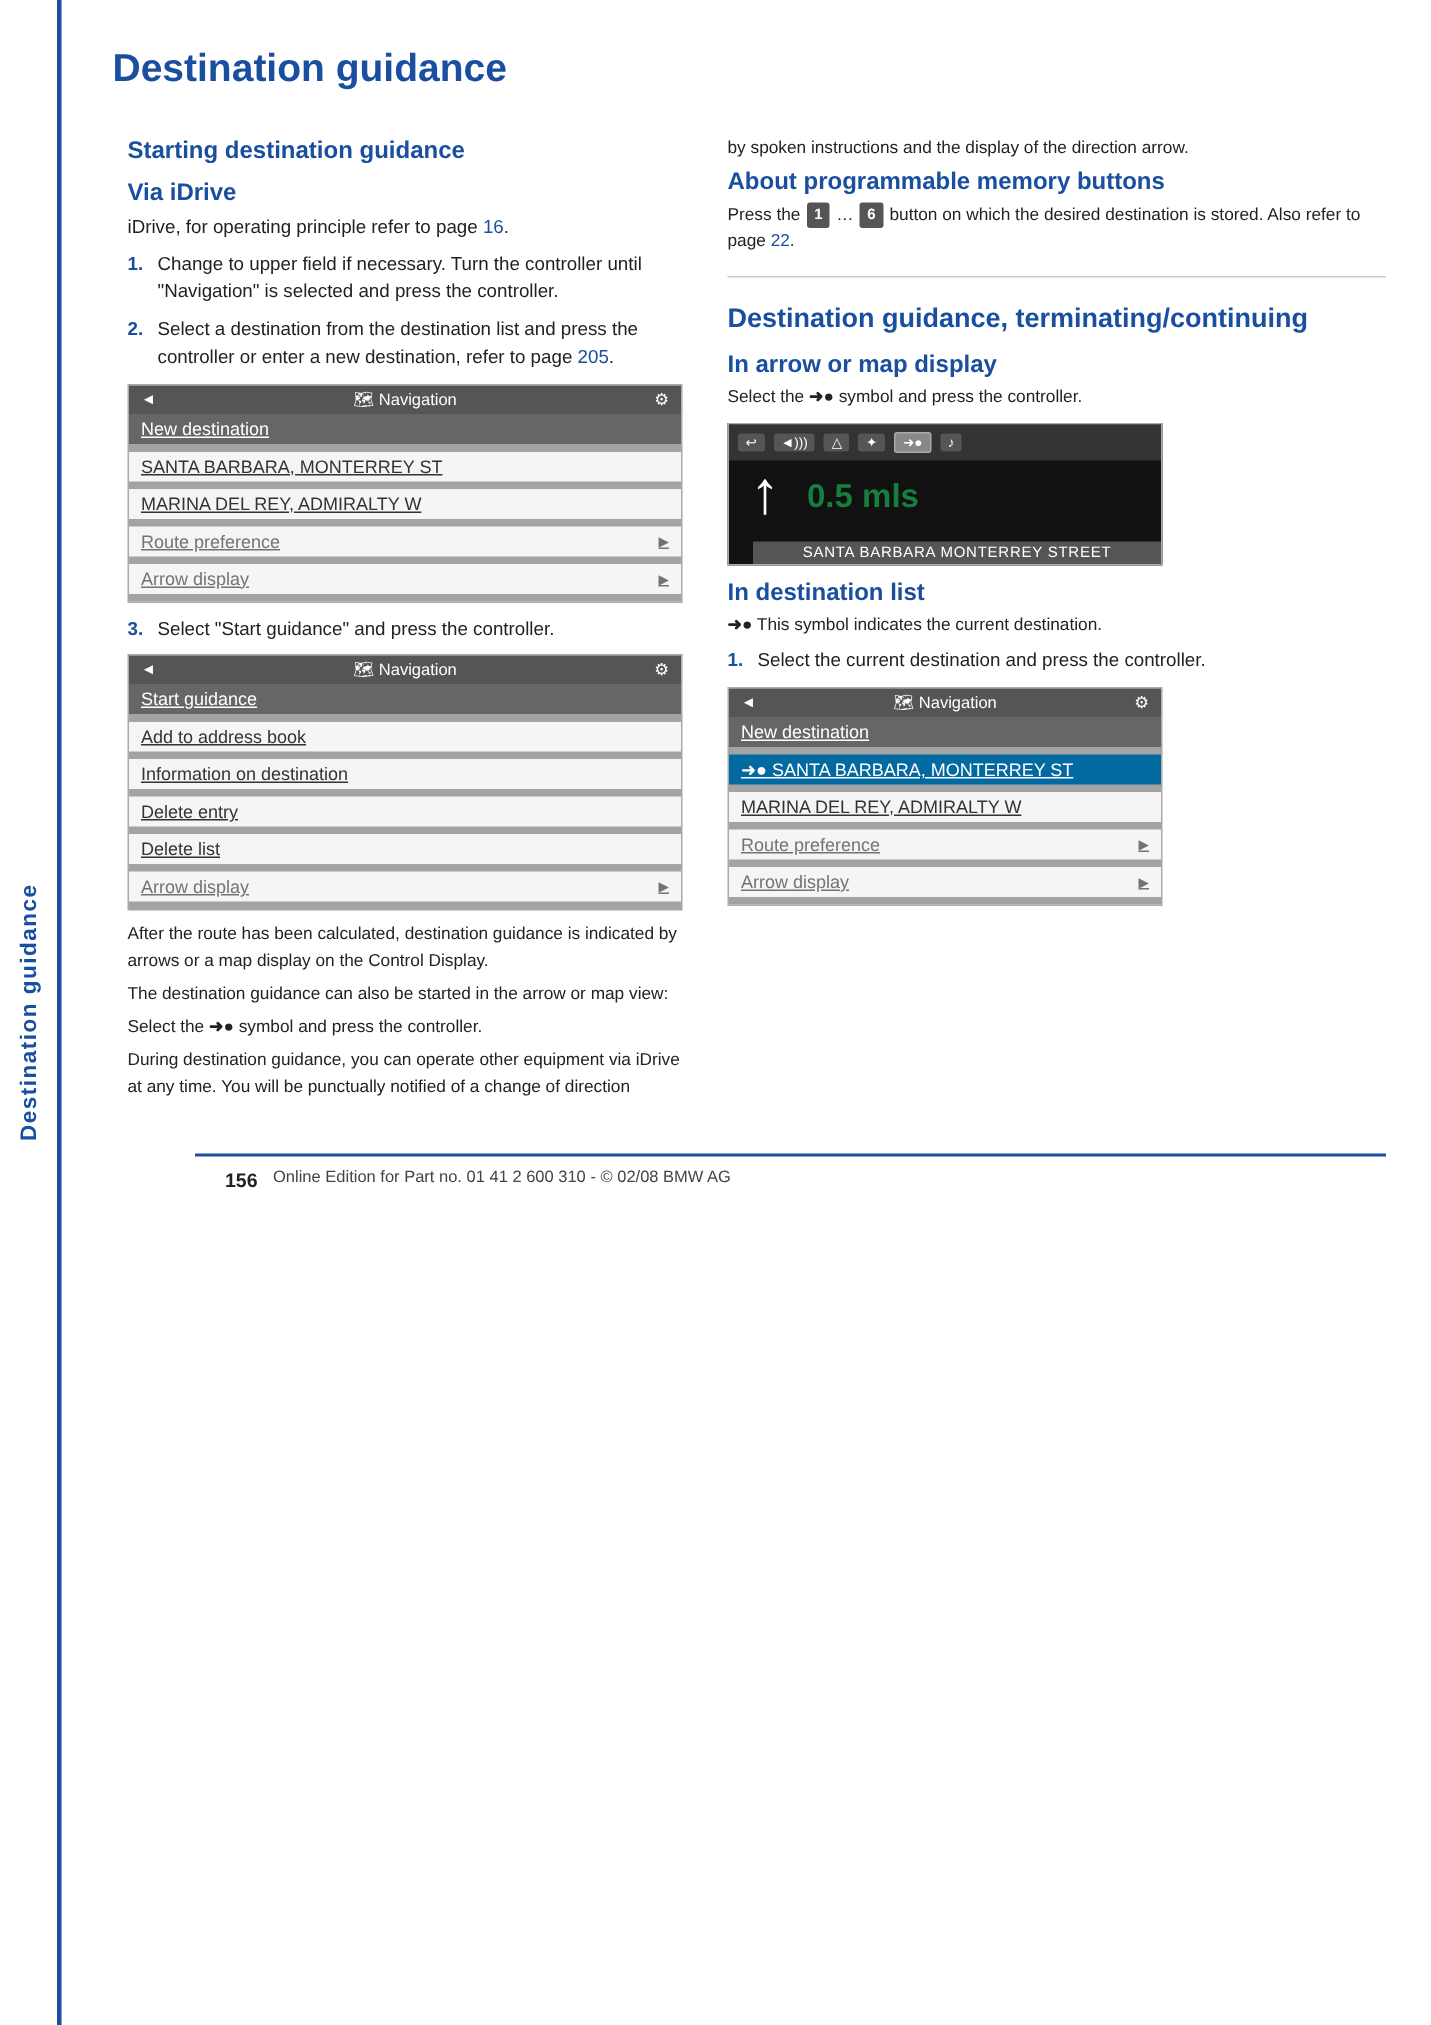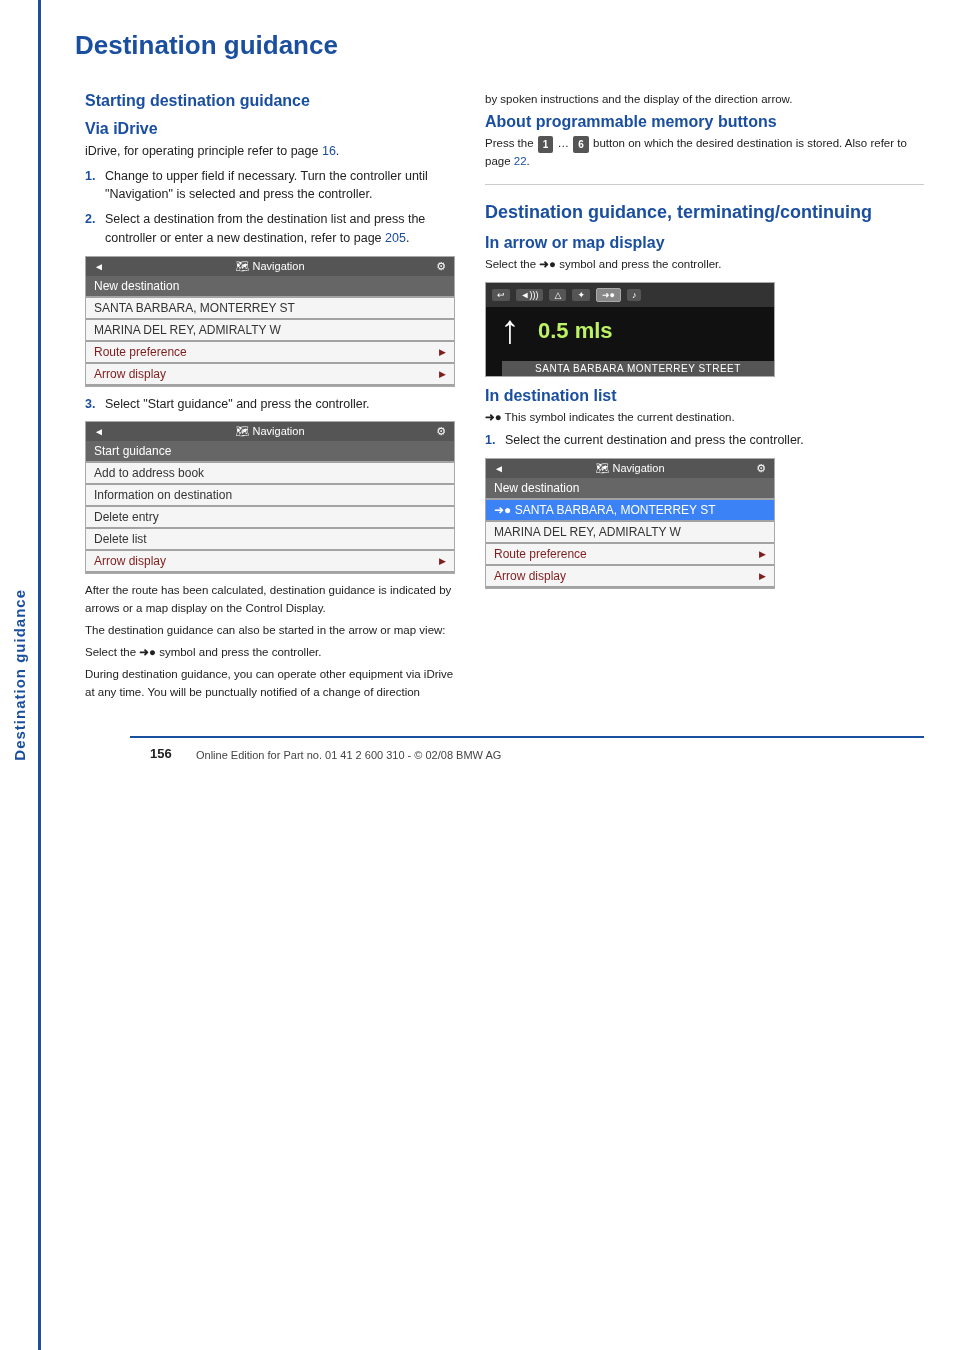--- a/index.html
+++ b/index.html
@@ -132,34 +132,35 @@
       align-items: center;
       justify-content: space-between;
     }
     .nav-menu-header .nav-arrows {
       display: flex;
       gap: 3px;
       font-size: 10px;
     }
     .nav-menu-item {
       padding: 3px 8px;
-      border-bottom: 2px solid #a3a3a3;
+      border-bottom: 5px solid #a3a3a3;
       color: #333;
       font-size: 12px;
+      text-decoration: underline;
     }
     .nav-menu-item.highlighted {
       background: #666;
       color: #fff;
     }
     .nav-menu-item.selected {
-      background: #3b82f6;
+      background: #0369a1;
       color: #fff;
     }
     .nav-menu-item.arrow-item {
-      color: #7f1d1d;
+      color: #737373;
       display: flex;
       justify-content: space-between;
       align-items: center;
     }
     .nav-menu-item.arrow-item::after {
       content: '▶';
       font-size: 9px;
     }
 
     
@@ -198,21 +199,21 @@
       gap: 18px;
     }
     .nav-screenshot .big-arrow {
       font-size: 40px;
       color: #fff;
       font-weight: bold;
       line-height: 1;
       margin-top: -4px;
     }
     .nav-screenshot .distance-text {
-      color: #bef264;
+      color: #15803d;
       font-size: 22px;
       font-weight: bold;
       line-height: 1;
     }
     .nav-screenshot .street-name {
       position: absolute;
       bottom: 0;
       left: 16px;
       right: 0;
       background: #555;
@@ -242,22 +243,22 @@
     }
 
     
     .footer {
       border-top: 2px solid #1a4fa0;
       margin-top: 30px;
       padding-top: 8px;
       margin-left: 55px;
       padding-left: 20px;
       display: flex;
-      align-items: flex-end;
-      gap: 14px;
+      align-items: flex-start;
+      gap: 0;
     }
     .footer-page-num {
       font-size: 13px;
       font-weight: bold;
       color: #222;
       min-width: 32px;
     }
     .footer-text {
       font-size: 11px;
       color: #444;

